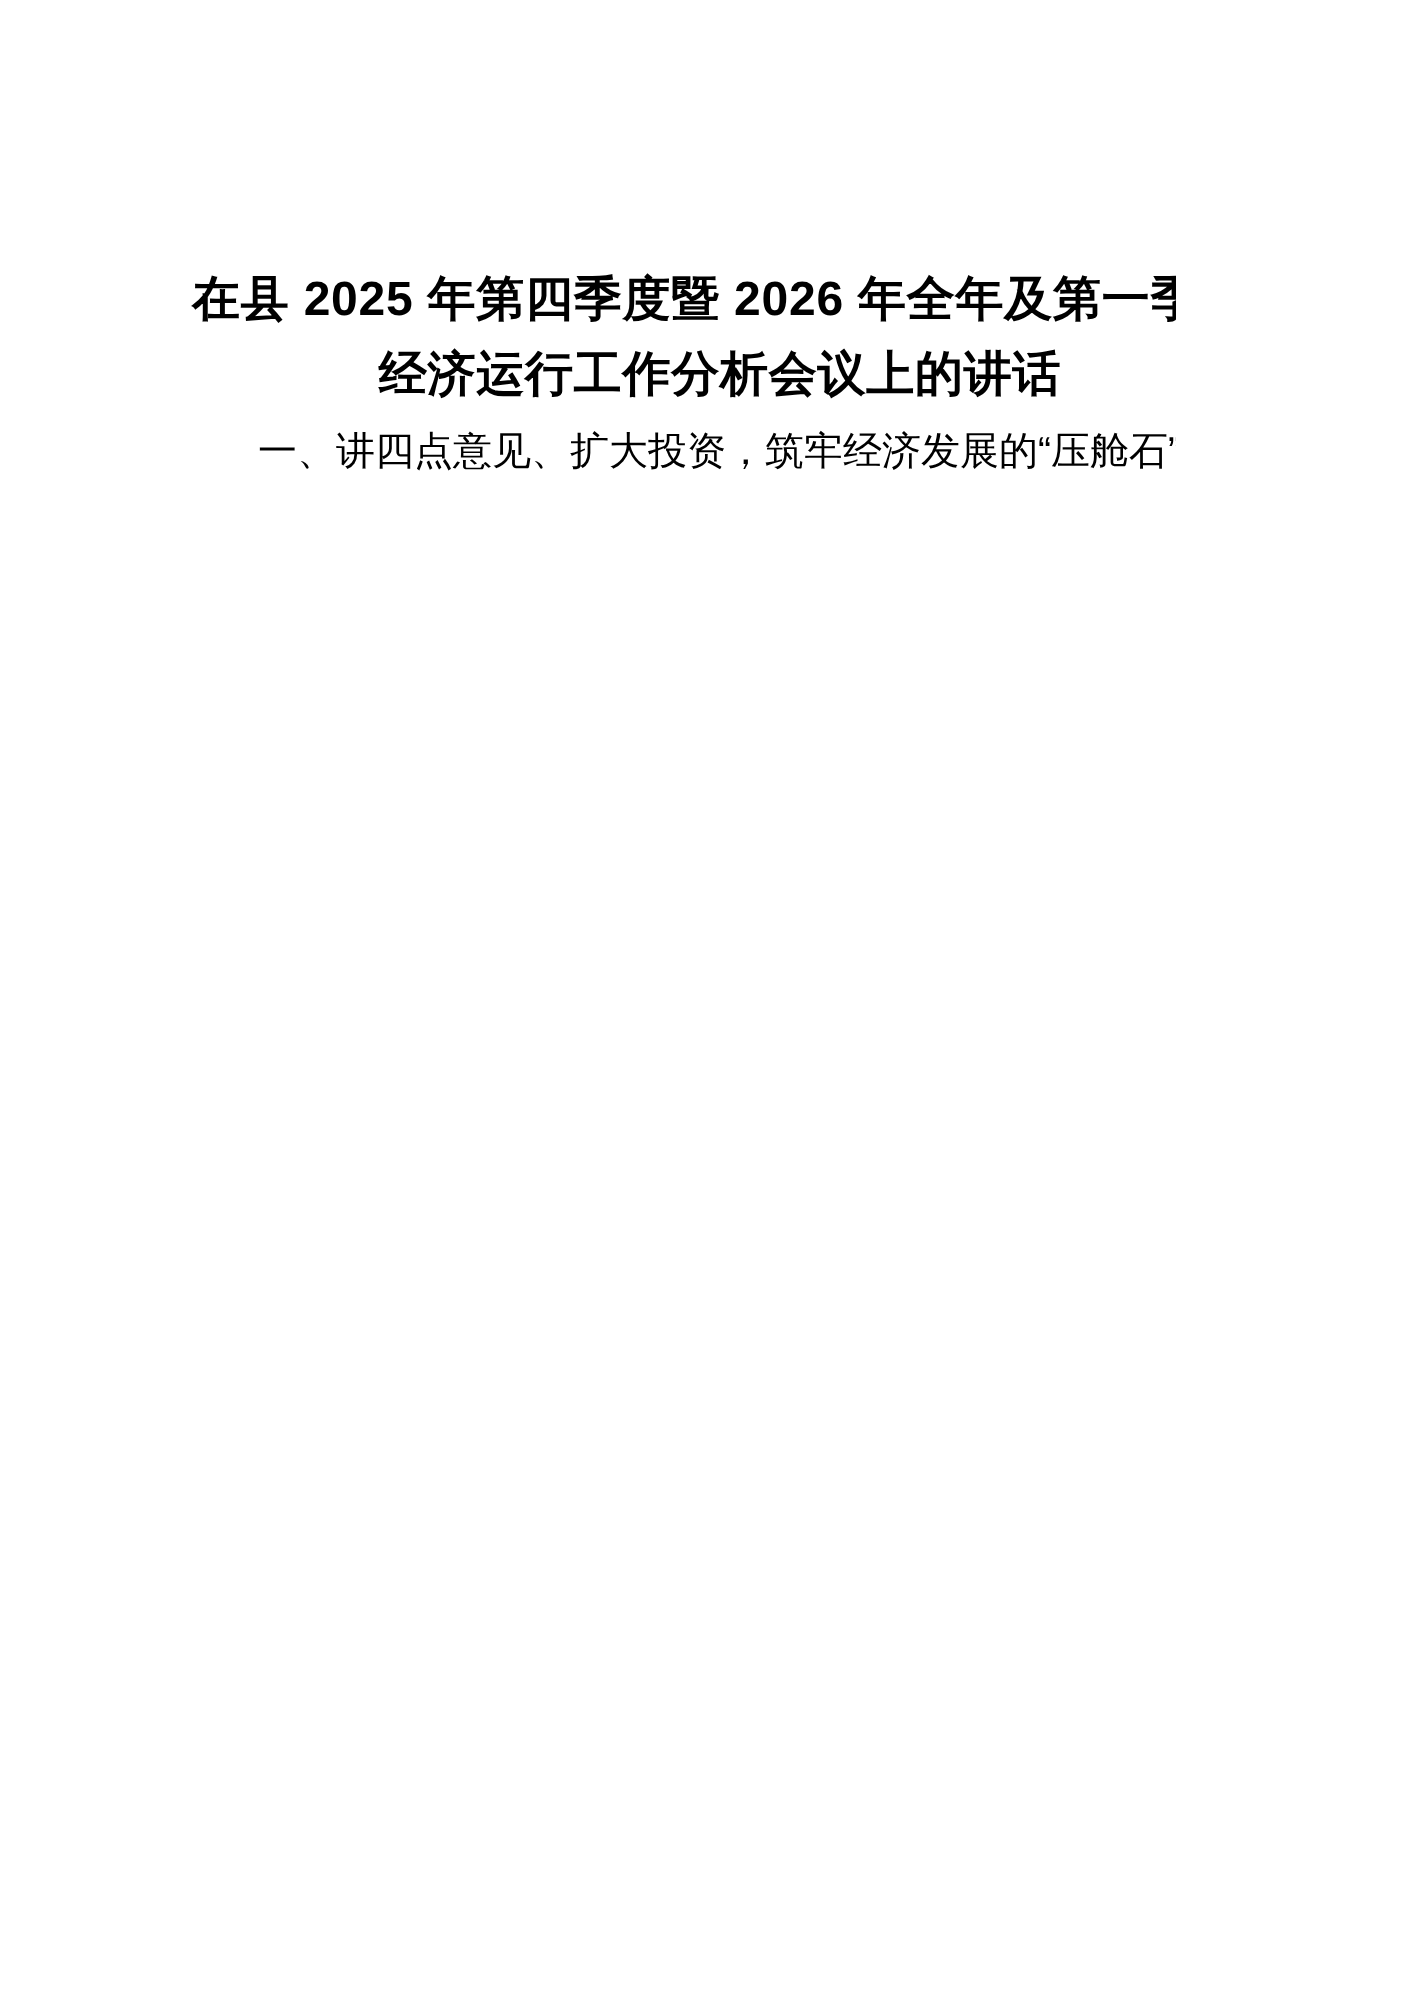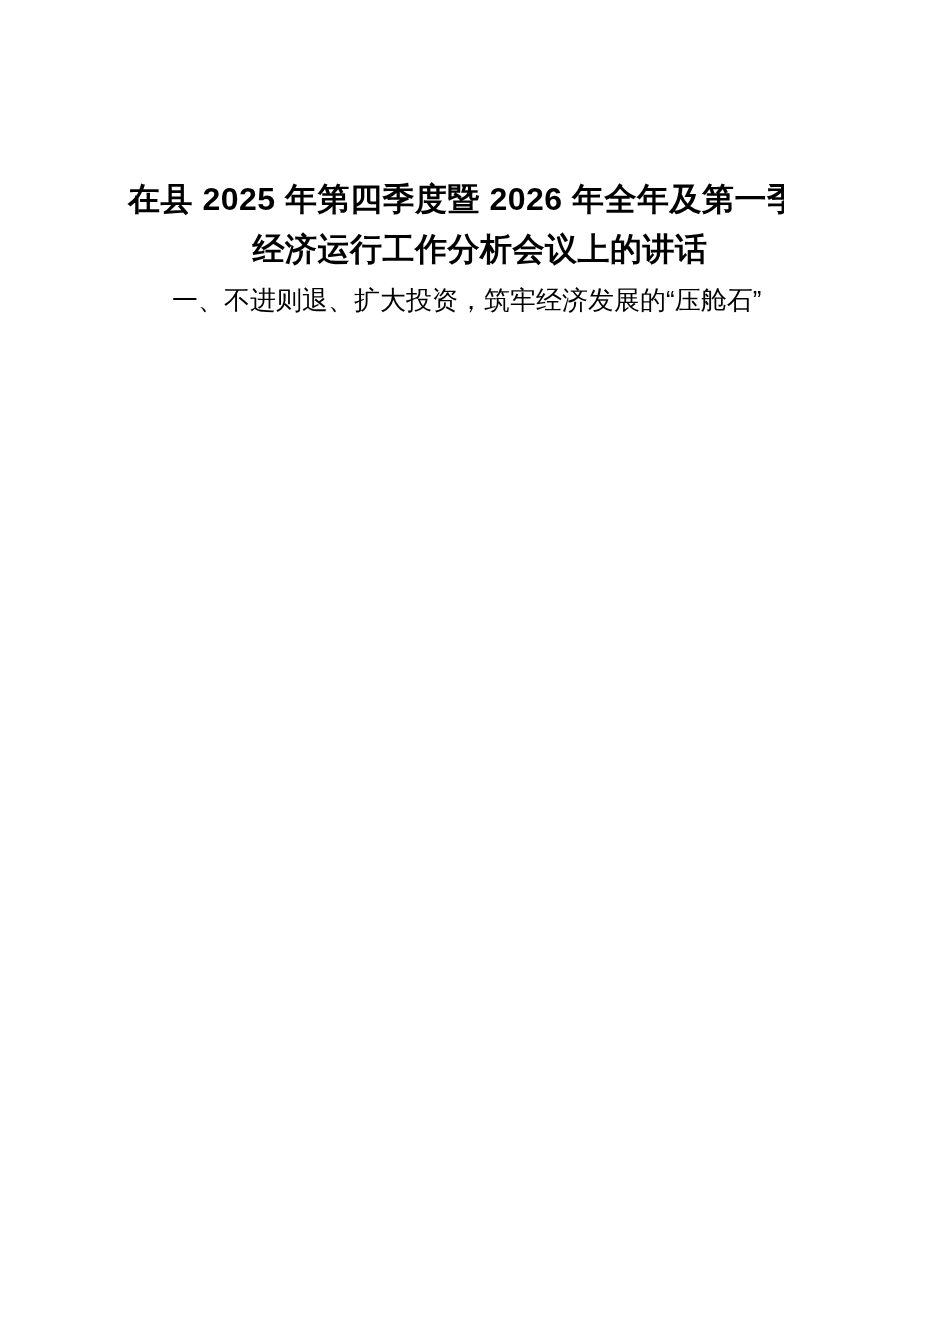--- a/index.html
+++ b/index.html
@@ -67,17 +67,17 @@
 </head>
 <body>
 
 <div class="page">
   <div class="content">
 
     <h1 class="doc-title">在县 2025 年第四季度暨 2026 年全年及第一季度经济运行工作分析会议上的讲话</h1>
 
 
 
-    <p class="para section-heading">一、不进则退、扩大投资，筑牢经济发展的“压舱石”</p>
+    <p class="para section-heading">一、讲四点意见、扩大投资，筑牢经济发展的“压舱石”</p>
 
 
   </div>
 </div>
 
 </body></html>

